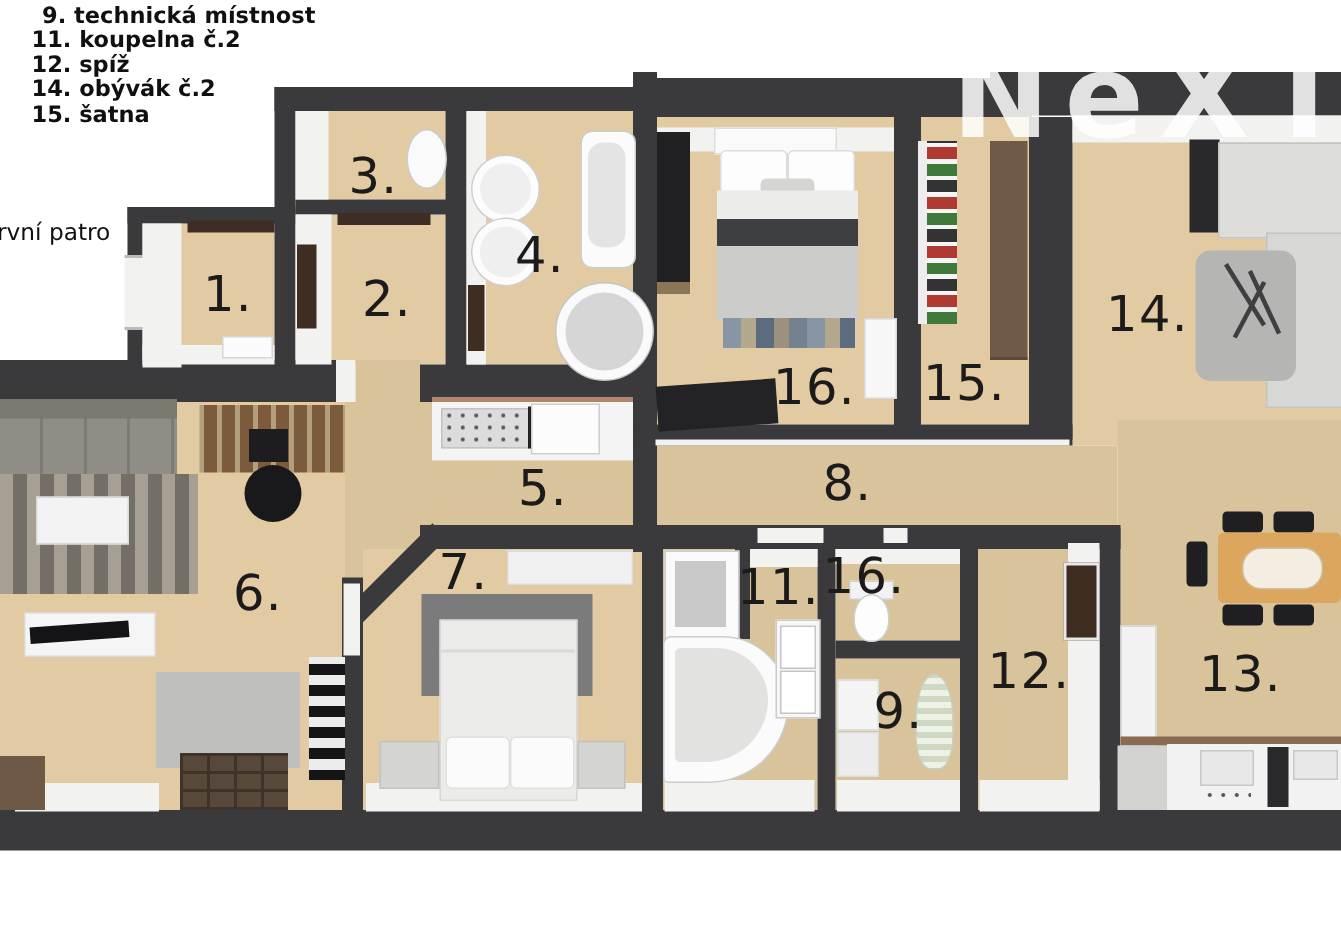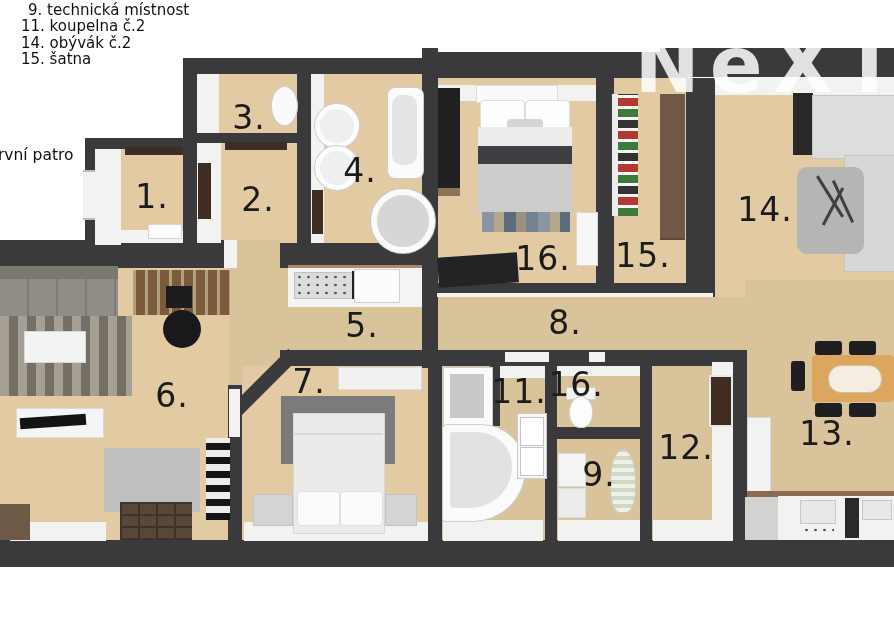--- a/index.html
+++ b/index.html
@@ -6,21 +6,21 @@
   #stage{position:relative;width:894px;height:625px;background:#fff;overflow:hidden;
          font-family:"DejaVu Sans","Liberation Sans",sans-serif;}
   .abs{position:absolute;}
   .wall{background:var(--wall);}
   .floor{background:var(--floor);}
   .floor2{background:var(--floor2);}
   .wht{background:#f2f2f1;}
   .rlabel{position:absolute;transform:translate(-50%,-50%);font-size:33px;color:var(--label);
           letter-spacing:1px;white-space:nowrap;}
   #legend{position:absolute;left:21px;top:2px;font-size:15px;line-height:16.4px;color:#101010;}
-  #legend div{white-space:nowrap;}
+  #legend div{white-space:nowrap;font-weight:bold;}
   #legend div:first-child{padding-left:7px;}
   #floorlabel{position:absolute;left:-2px;top:146px;font-size:15.5px;color:#101010;white-space:nowrap;}
   #watermark{position:absolute;right:-12px;top:26px;font-size:78px;font-weight:bold;
              color:rgba(255,255,255,0.85);letter-spacing:10px;z-index:50;line-height:1;}
   .dots{background-image:radial-gradient(circle,#555 1px,transparent 1.6px);background-size:9px 8px;}
 </style>
 </head>
 <body>
 
 <div id="stage">
@@ -199,27 +199,28 @@
   <div class="rlabel" style="left:249px;top:117px">3.</div>
   <div class="rlabel" style="left:360px;top:170px">4.</div>
   <div class="rlabel" style="left:362px;top:325px">5.</div>
   <div class="rlabel" style="left:172px;top:395px">6.</div>
   <div class="rlabel" style="left:309px;top:381px">7.</div>
   <div class="rlabel" style="left:565px;top:322px">8.</div>
   <div class="rlabel" style="left:599px;top:474px">9.</div>
   <div class="rlabel" style="left:576px;top:384px">16.</div>
   <div class="rlabel" style="left:519px;top:391px">11.</div>
   <div class="rlabel" style="left:686px;top:447px">12.</div>
-  <div class="rlabel" style="left:827px;top:433px">13.</div>
+  <div class="rlabel" style="left:827px;top:449px">13.</div>
   <div class="rlabel" style="left:765px;top:209px">14.</div>
   <div class="rlabel" style="left:643px;top:255px">15.</div>
   <div class="rlabel" style="left:543px;top:258px">16.</div>
 
   <div id="legend">
     <div>9. technická místnost</div>
     <div>11. koupelna č.2</div>
+    <div>12. spíž</div>
     <div>14. obývák č.2</div>
     <div>15. šatna</div>
   </div>
   <div id="floorlabel">rvní patro</div>
   <div id="watermark">NeXT</div>
 
 </div>
 
 </body></html>

